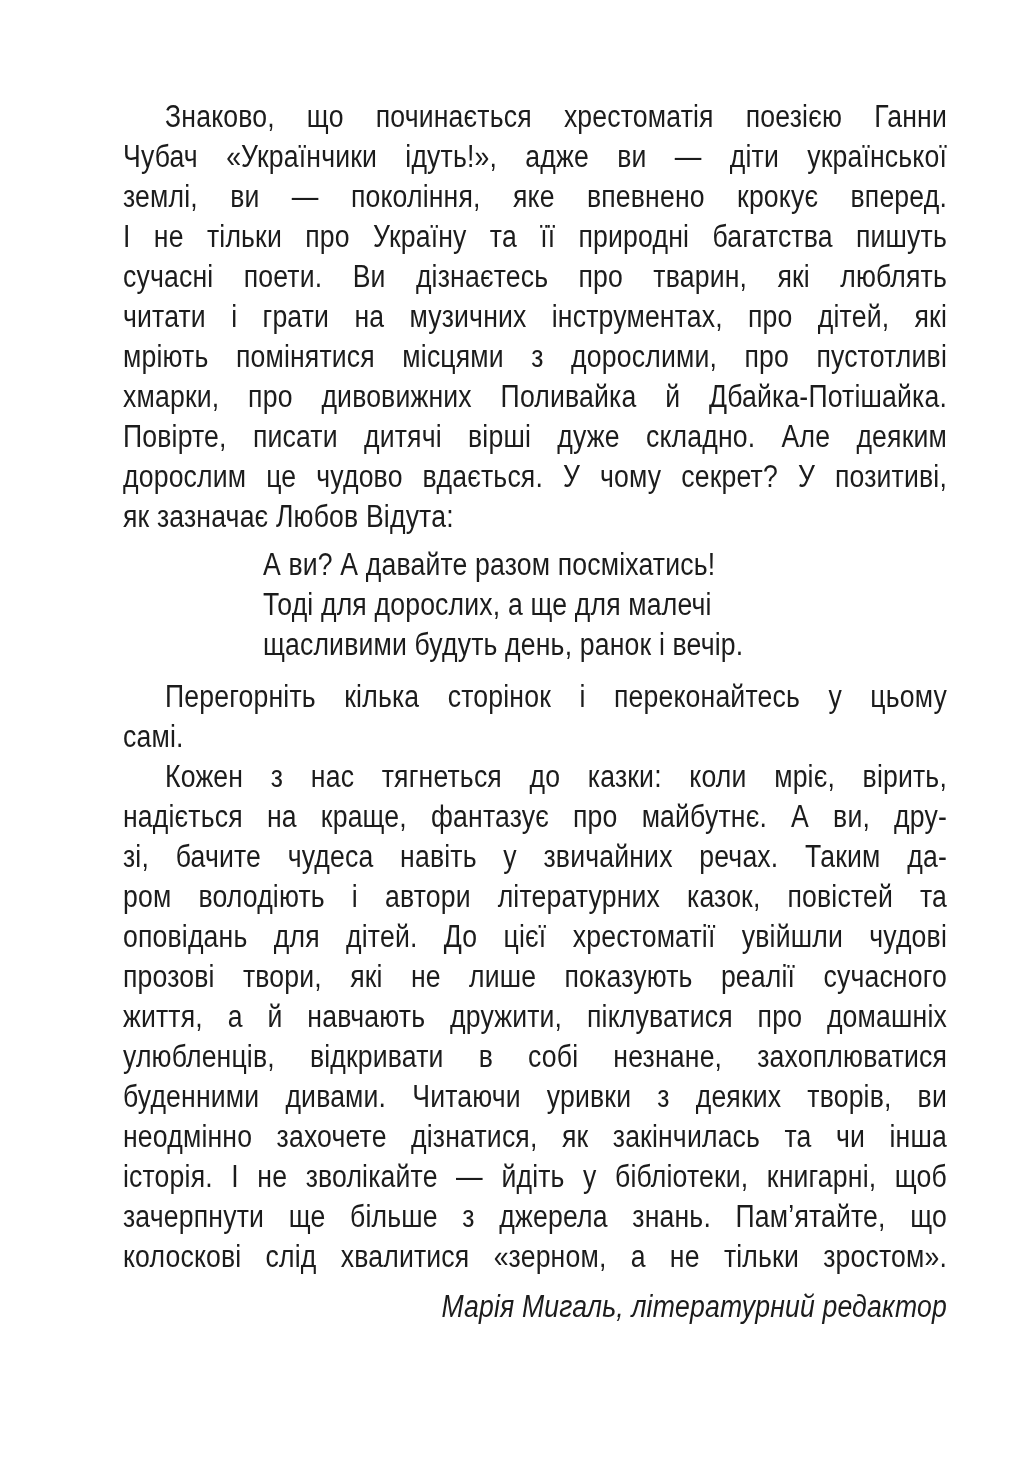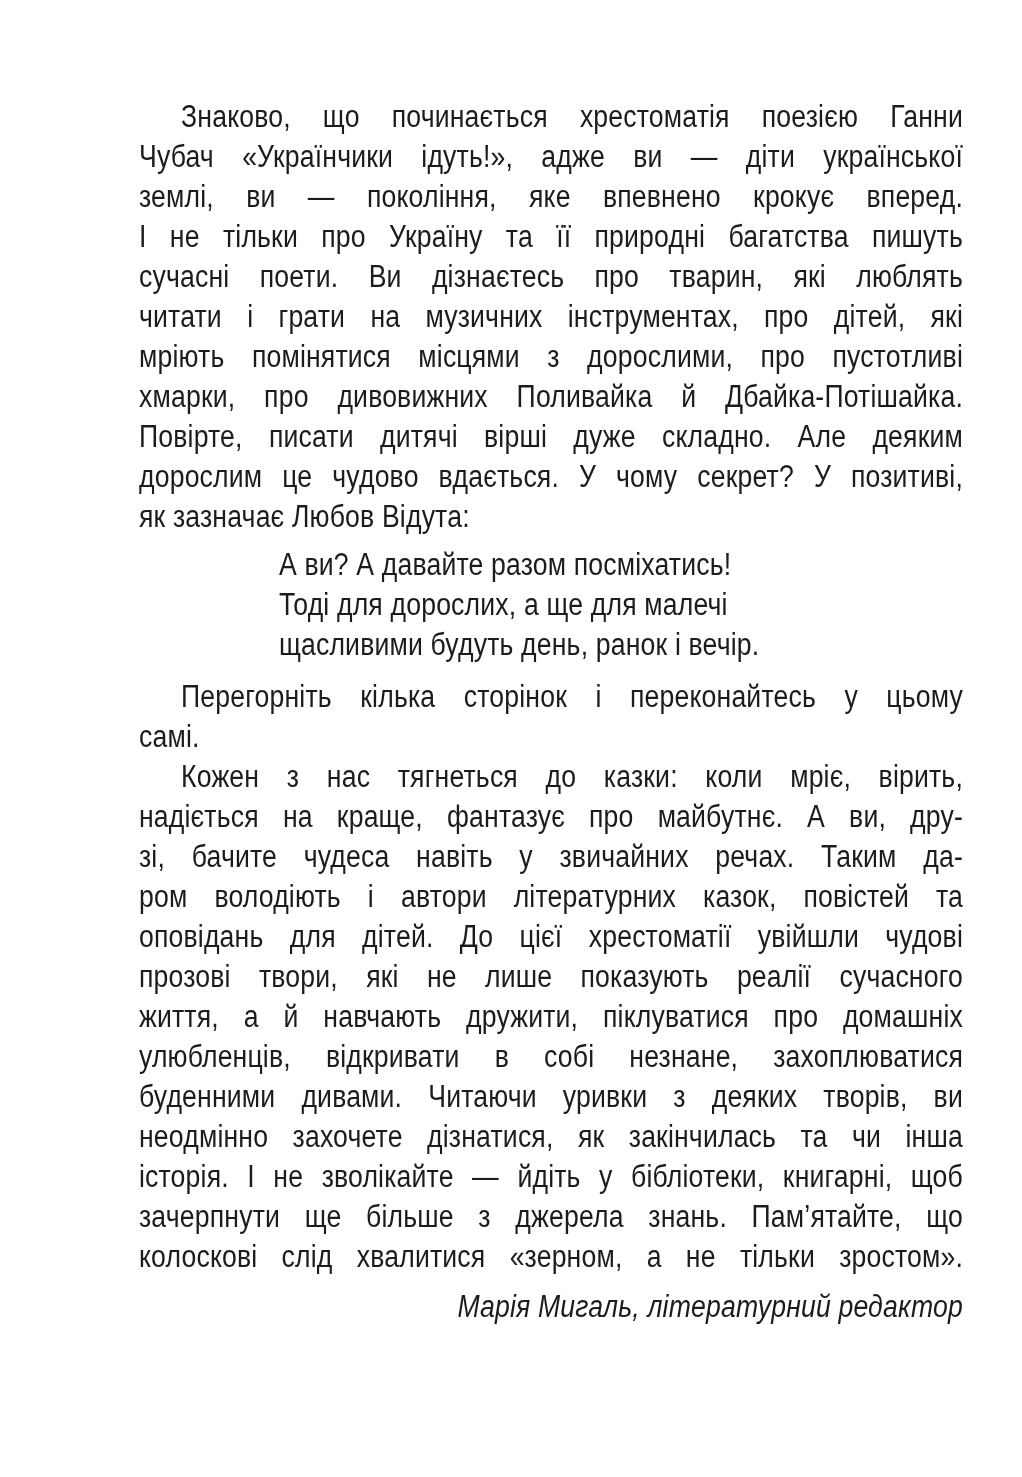--- a/index.html
+++ b/index.html
@@ -8,21 +8,20 @@
     width: 1022px;
     height: 1477px;
     background: #ffffff;
     overflow: hidden;
   }
   .text-column {
     position: absolute;
     left: 123px;
     top: 97px;
     width: 824px;
-    margin-left: 16px;
   }
   
   .scale-wrap {
     width: 960px;
     transform: scaleX(0.8583);
     transform-origin: 0 0;
     font-family: "Liberation Sans", sans-serif;
     font-size: 31px;
     line-height: 40px;
     color: #1c1c1c;

